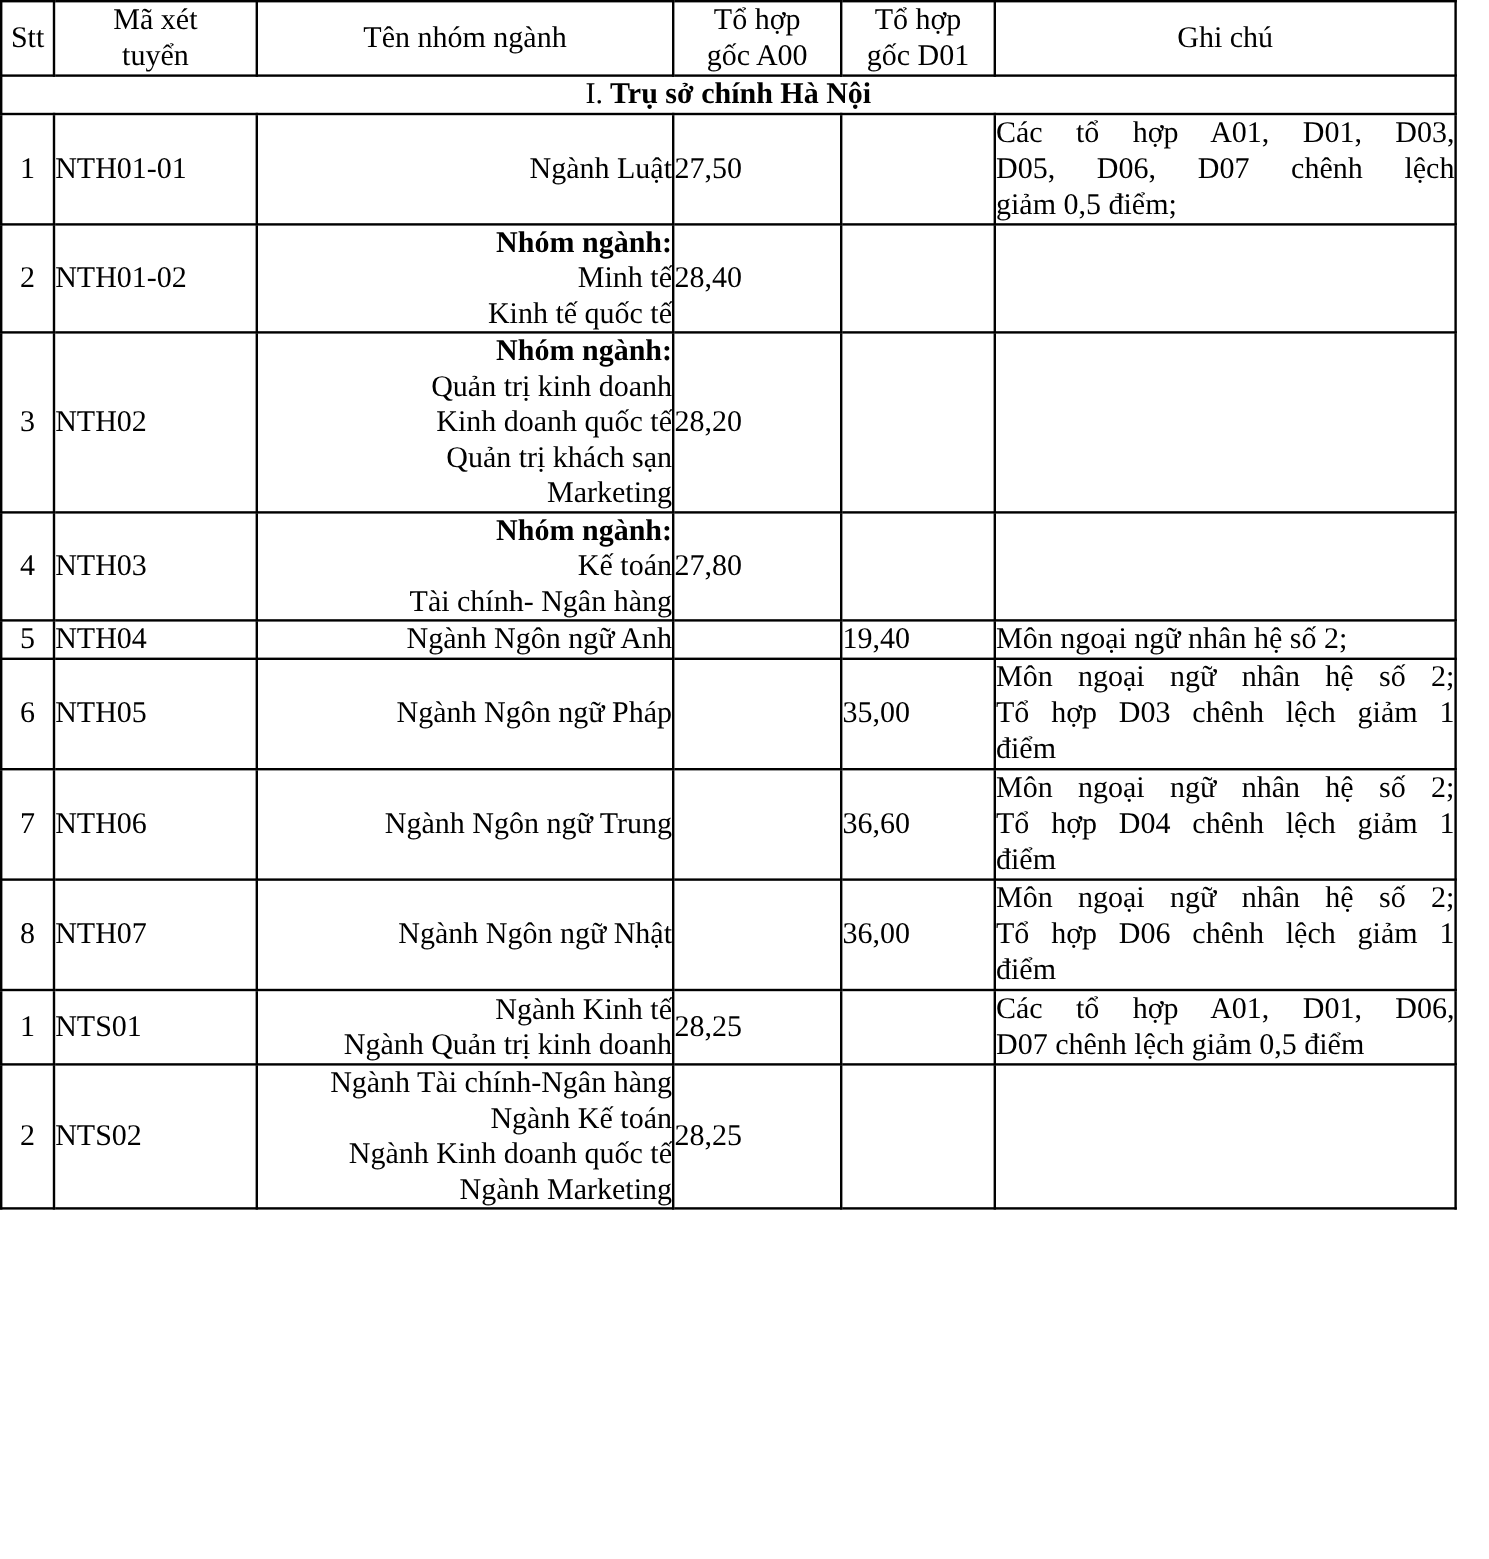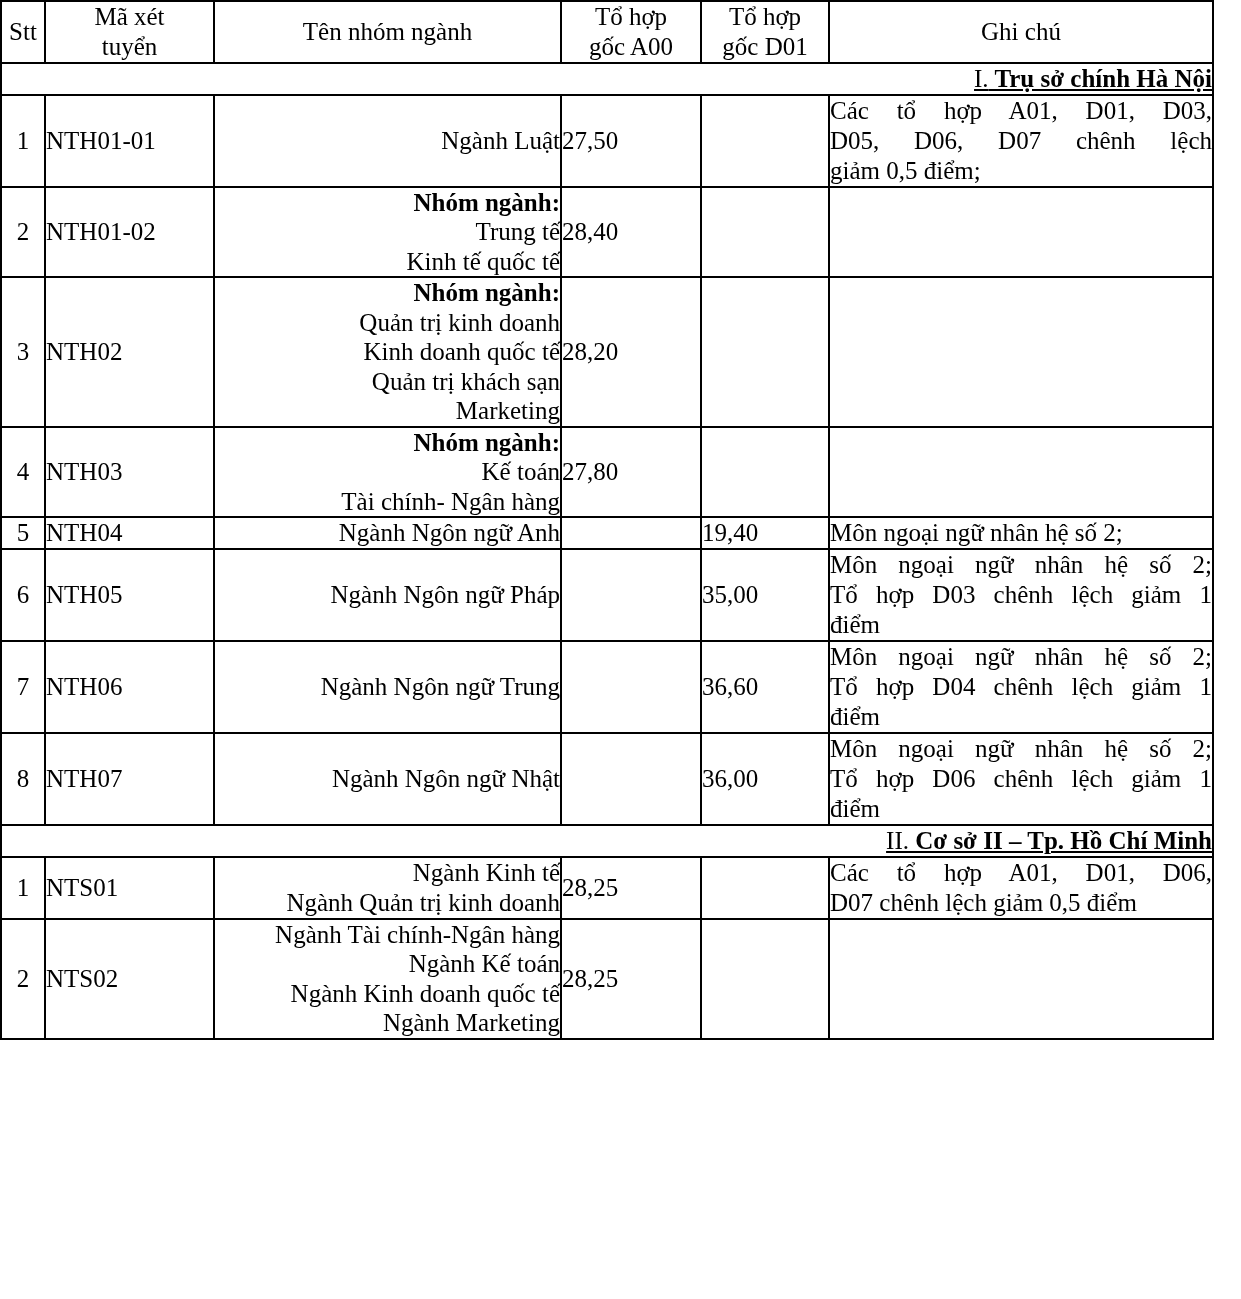--- a/index.html
+++ b/index.html
@@ -54,25 +54,24 @@
     font-weight: bold;
     text-align: center;
     vertical-align: middle;
     padding: 6px 2px;
     line-height: 1.2;
   }
   th.h-stt { padding-left: 2px; padding-right: 2px; }
 
   
   td.section-cell {
-    text-align: right;
+    text-align: center;
     padding: 9px 0 9px 6px;
     font-size: 25px;
     white-space: nowrap;
-    text-decoration: underline;
   }
   td.section-cell .sec-num { font-weight: normal; }
   td.section-cell .sec-title { font-weight: bold; }
 
   
   td.stt-cell {
     text-align: center;
     vertical-align: middle;
   }
   td.code-cell {
@@ -156,21 +155,21 @@
             <span class="ln j">Các tổ hợp A01, D01, D03,</span>
             <span class="ln j">D05, D06, D07 chênh lệch</span>
             <span class="ln">giảm 0,5 điểm;</span>
           </td>
         </tr>
         <tr>
           <td class="stt-cell">2</td>
           <td class="code-cell">NTH01-02</td>
           <td class="name-cell">
             <span class="grp-label">Nhóm ngành:</span>
-            <span class="ln">Trung tế</span>
+            <span class="ln">Minh tế</span>
             <span class="ln">Kinh tế quốc tế</span>
           </td>
           <td class="score-cell">28,40</td>
           <td class="score-cell"></td>
           <td class="note-cell"></td>
         </tr>
         <tr>
           <td class="stt-cell">3</td>
           <td class="code-cell">NTH02</td>
           <td class="name-cell">
@@ -244,23 +243,20 @@
           </td>
           <td class="score-cell"></td>
           <td class="score-cell">36,00</td>
           <td class="note-cell">
             <span class="ln j">Môn ngoại ngữ nhân hệ số 2;</span>
             <span class="ln j">Tổ hợp D06 chênh lệch giảm 1</span>
             <span class="ln">điểm</span>
           </td>
         </tr>
         <tr>
-          <td class="section-cell" colspan="6"><span class="sec-num">II.</span><span class="sec-title"> Cơ sở II – Tp. Hồ Chí Minh</span></td>
-        </tr>
-        <tr>
           <td class="stt-cell">1</td>
           <td class="code-cell">NTS01</td>
           <td class="name-cell">
             <span class="ln">Ngành Kinh tế</span>
             <span class="ln">Ngành Quản trị kinh doanh</span>
           </td>
           <td class="score-cell">28,25</td>
           <td class="score-cell"></td>
           <td class="note-cell">
             <span class="ln j">Các tổ hợp A01, D01, D06,</span>

